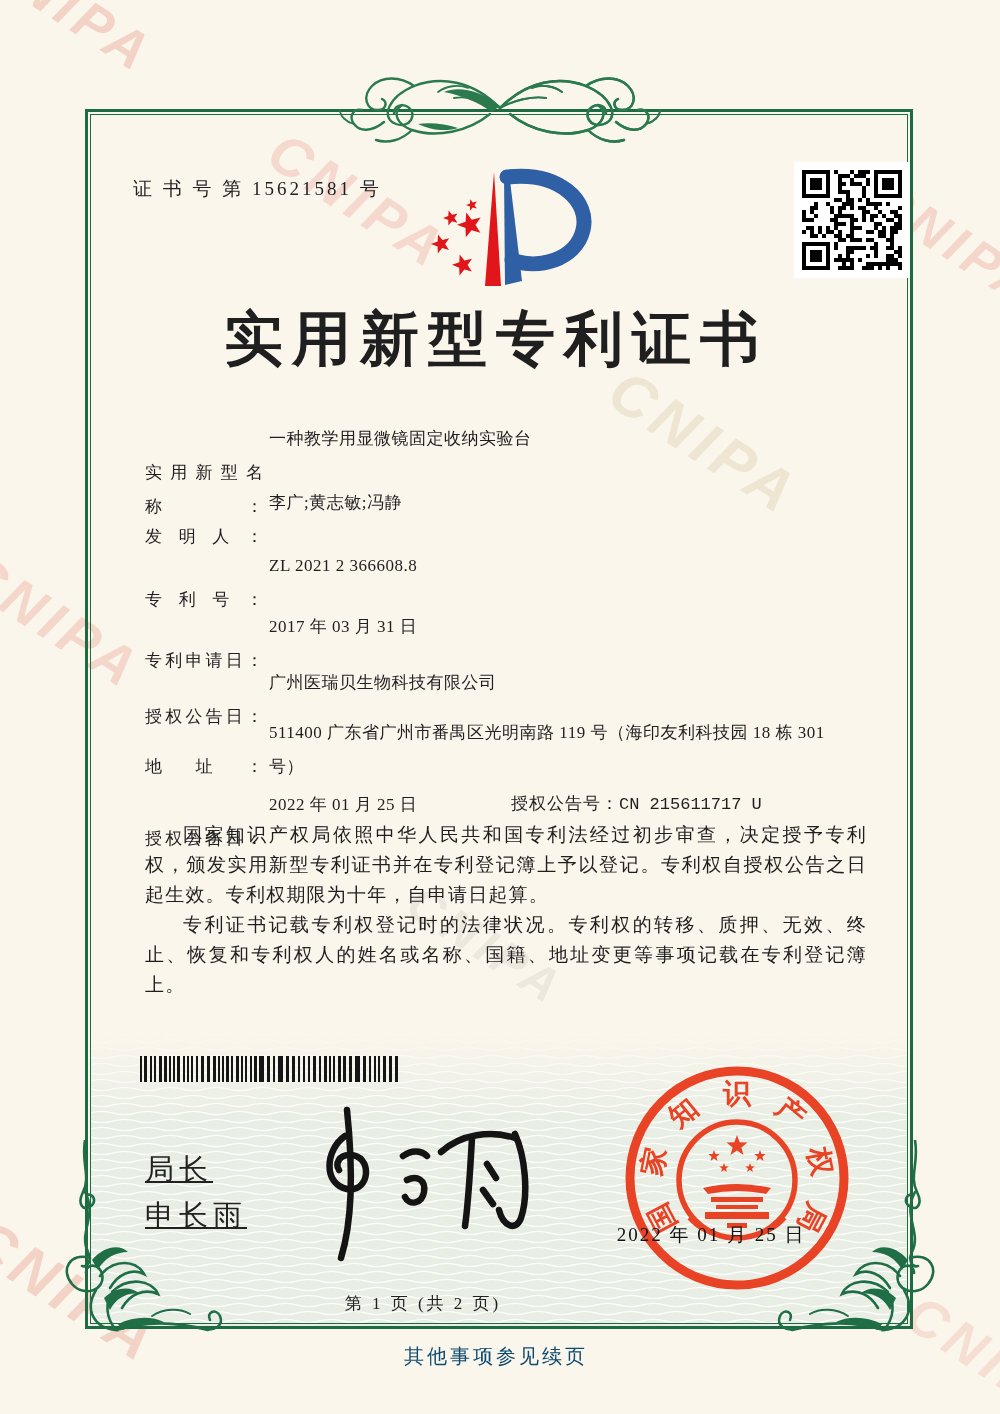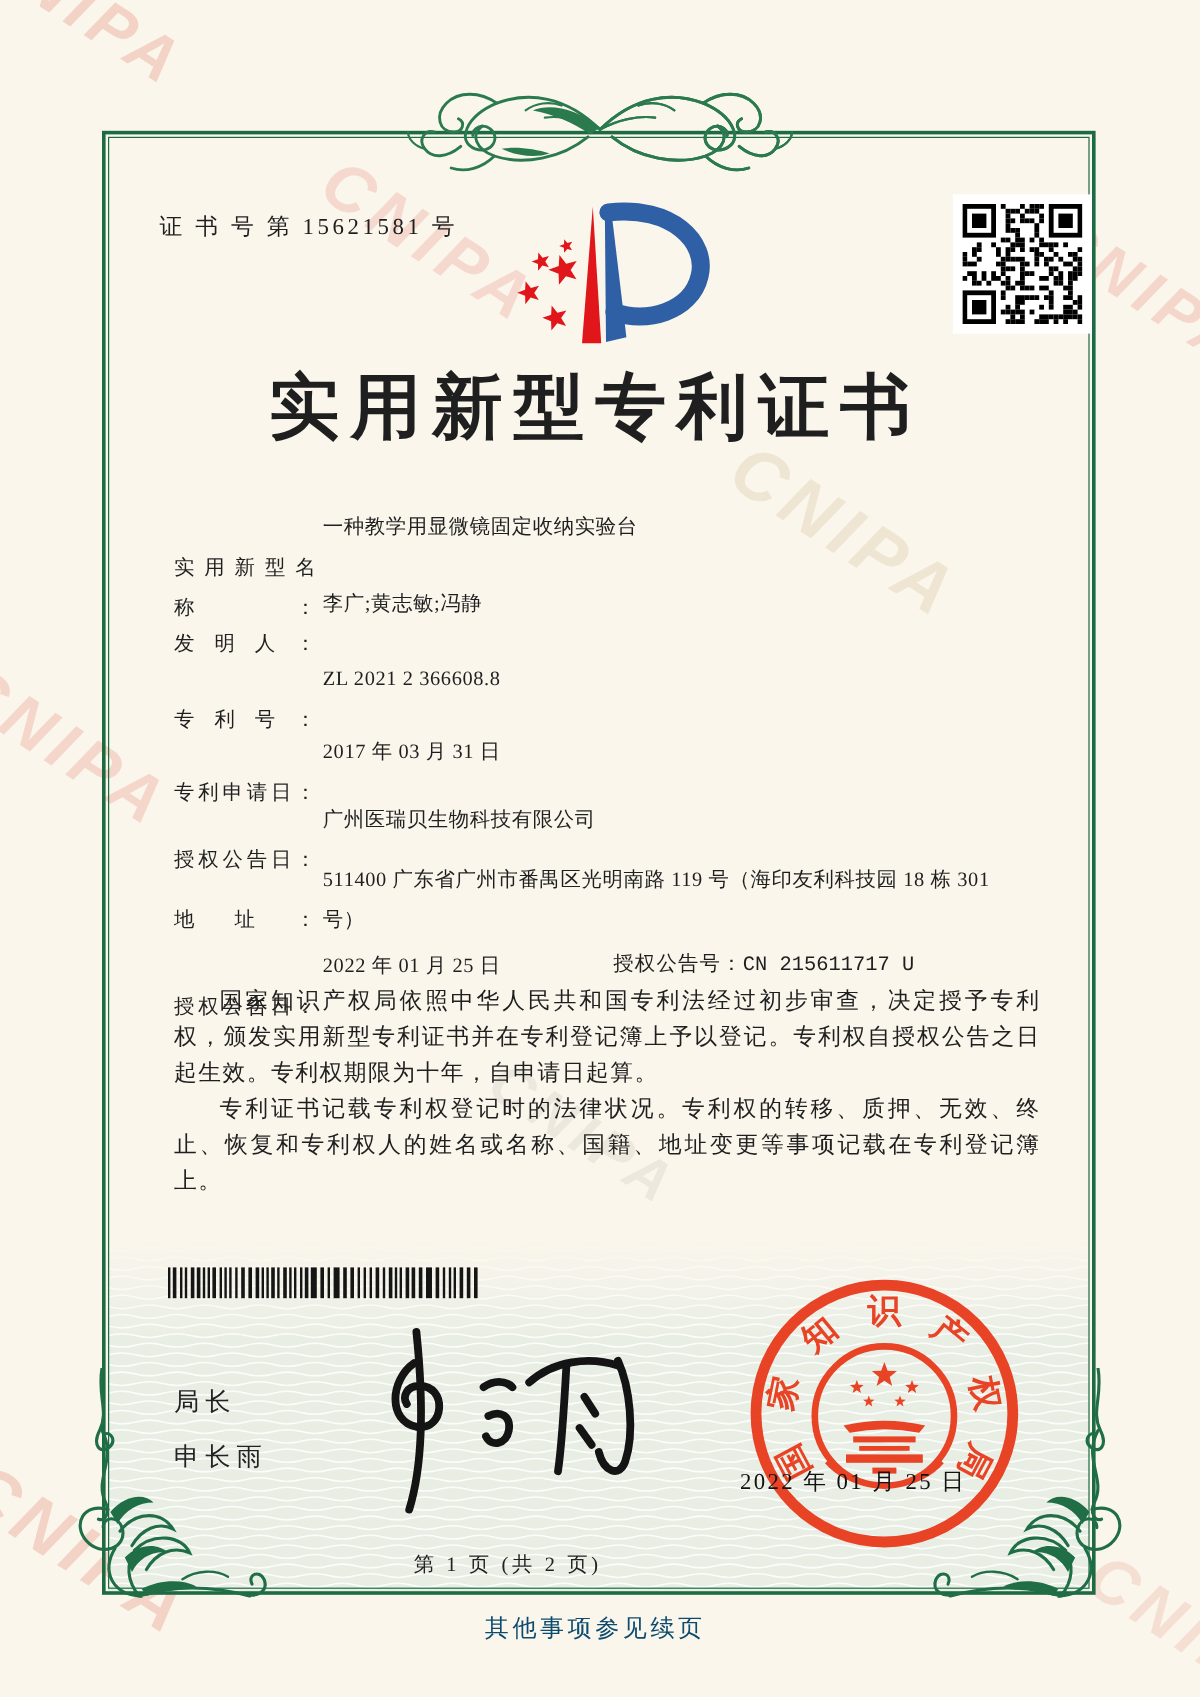--- a/index.html
+++ b/index.html
@@ -37,21 +37,21 @@
   .frow .pair2{position:absolute;left:366px;top:0;white-space:nowrap;font-family:Liberation Mono, monospace;}
   .pair2 .flbl2{letter-spacing:1px;}
   
   #body-paras{left:145px;top:820px;width:722px;z-index:4;font-size:19px;line-height:30px;
     text-align:justify;}
   #body-paras p{margin:0;text-indent:2em;letter-spacing:1.2px;}
   
   #barcode{left:140px;top:1056px;z-index:4;line-height:0;}
   
   #signer{left:145px;top:1146px;z-index:4;font-family:"Liberation Sans","DejaVu Sans",sans-serif;
-    font-size:21px;letter-spacing:5px;line-height:46px;color:#222;}
+    font-size:29px;letter-spacing:5px;line-height:46px;color:#222;text-decoration:underline;}
   #sig{left:275px;top:1098px;z-index:4;}
   
   #seal{left:617px;top:1058px;z-index:6;}
   #seal-date{left:600px;top:1222px;width:222px;text-align:center;z-index:7;
     font-size:19px;letter-spacing:2px;color:#111;}
   
   #page-no{left:85px;top:1292px;width:676px;text-align:center;font-size:17px;
     letter-spacing:3px;z-index:4;color:#222;}
   #cont-note{left:85px;top:1343px;width:822px;text-align:center;font-size:20px;
     letter-spacing:3px;z-index:4;color:#0c4a6e;}

